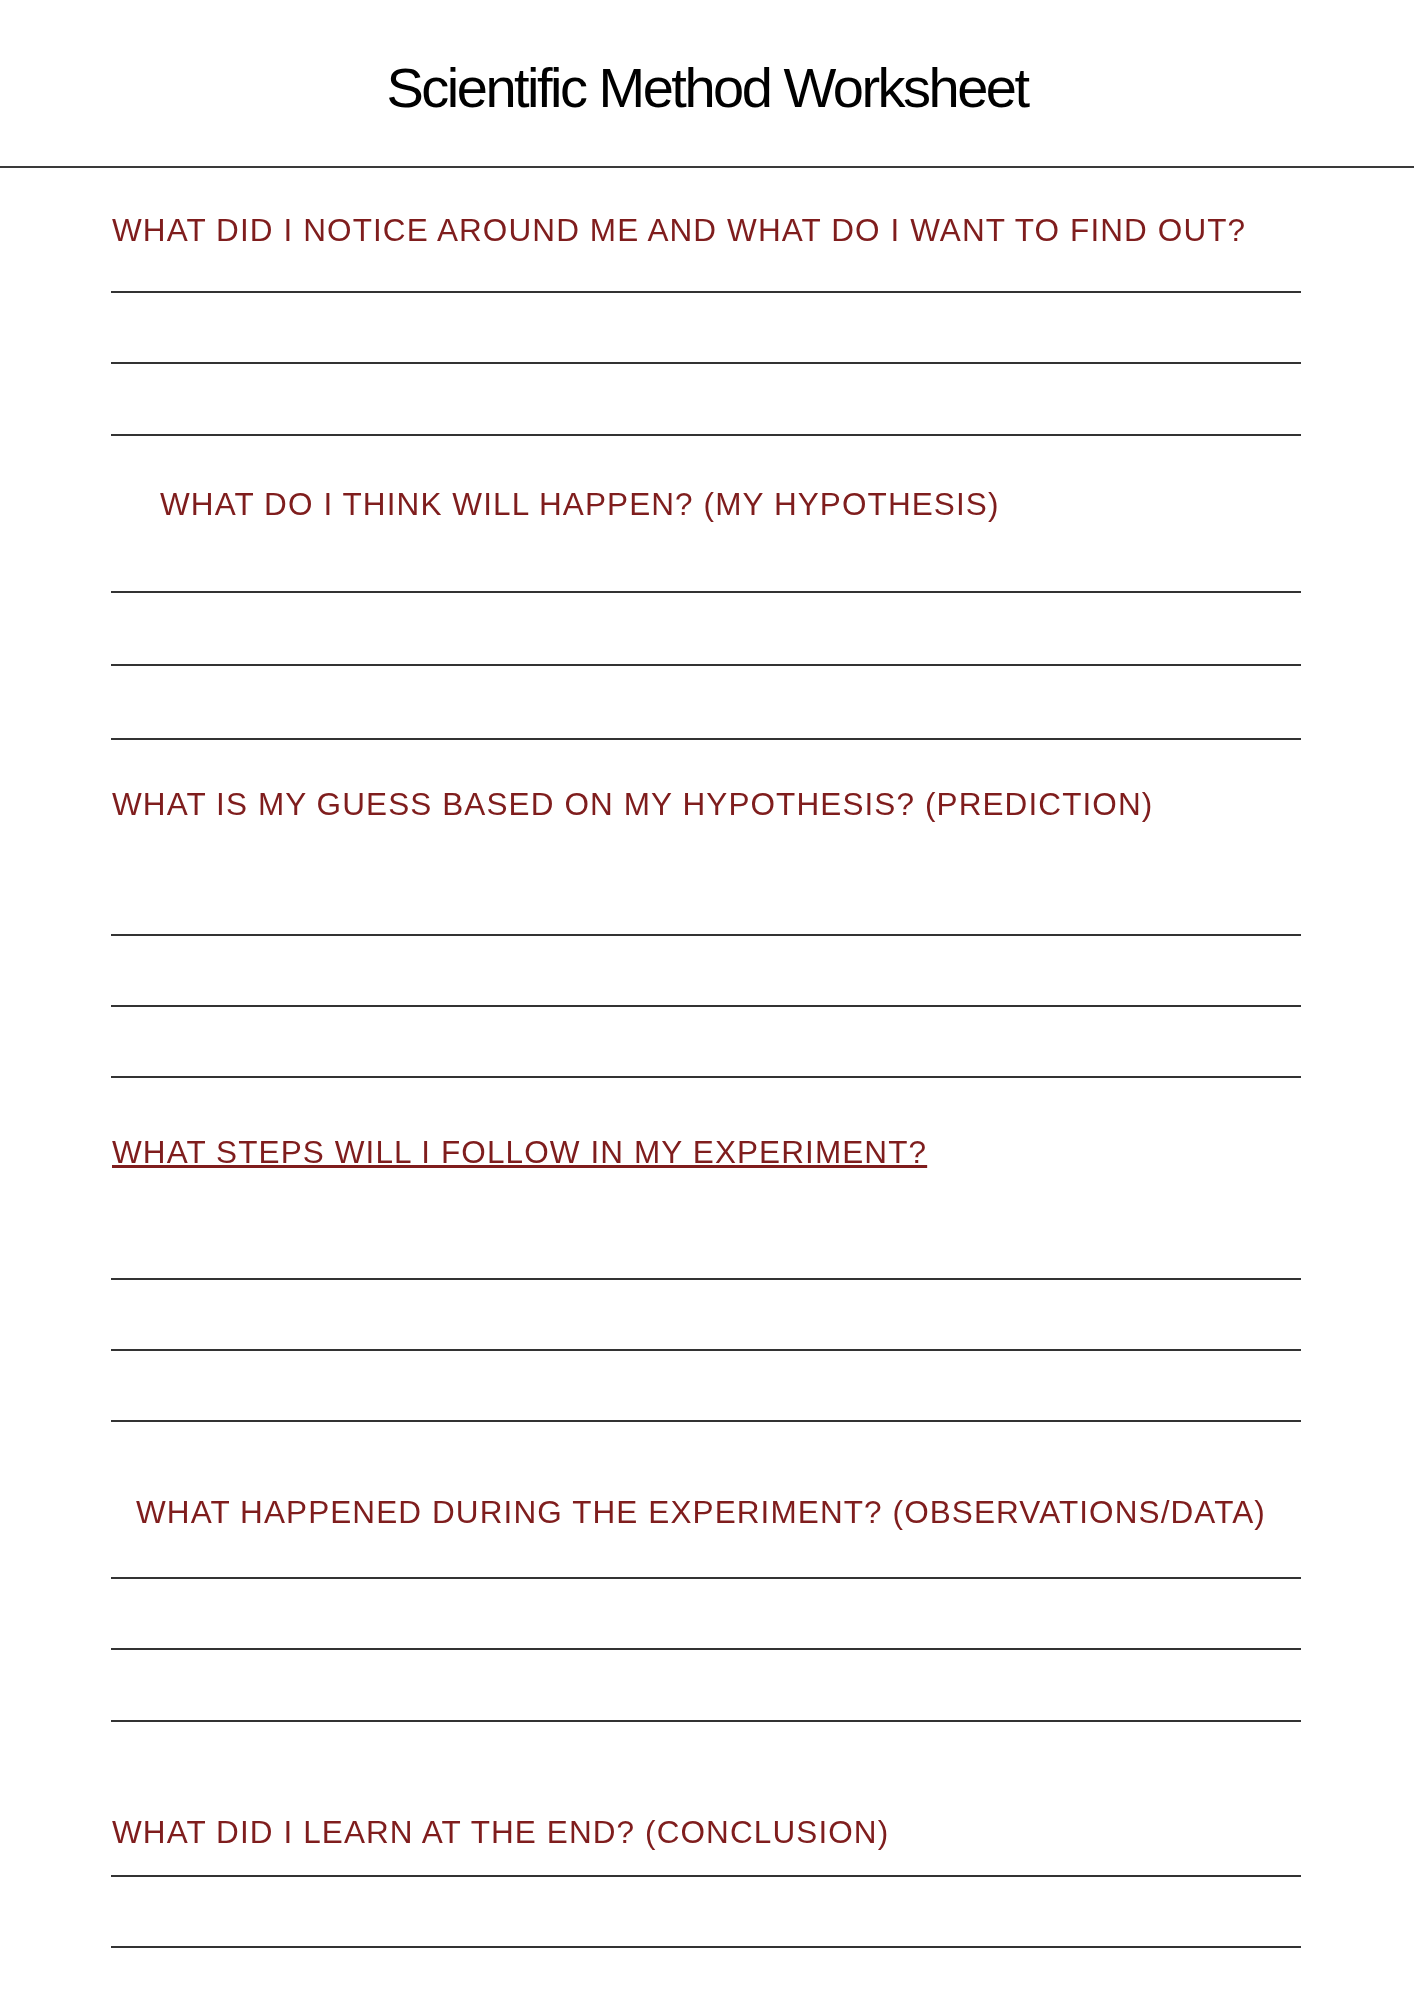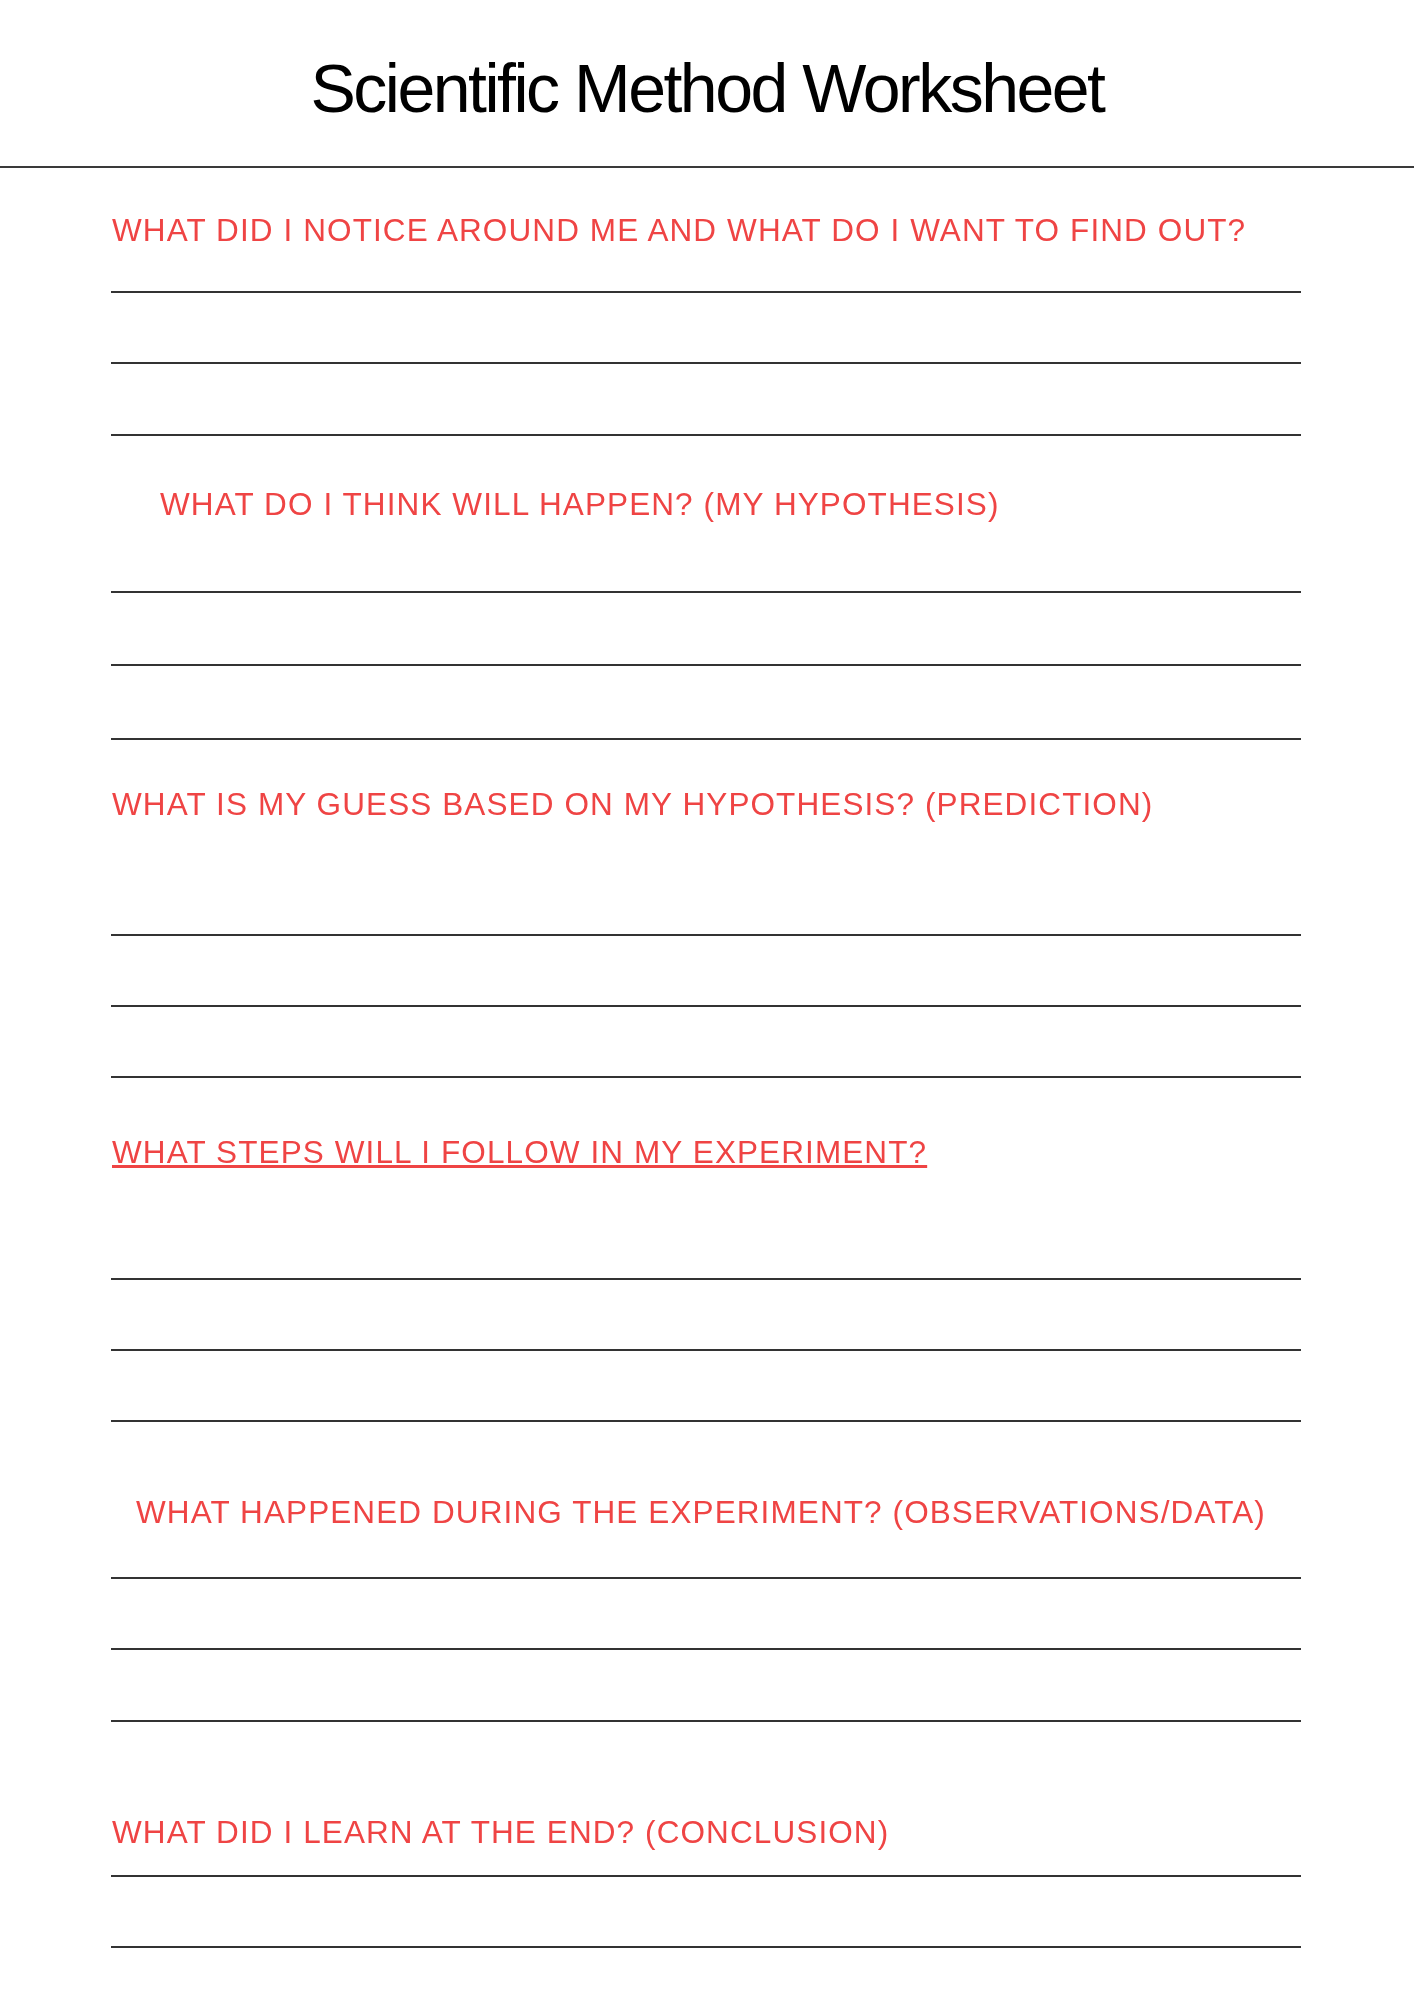--- a/index.html
+++ b/index.html
@@ -24,21 +24,21 @@
     }
     .title {
       position: absolute;
       left: 0;
       width: 1414px;
       top: 38px;
       height: 100px;
       line-height: 100px;
       text-align: center;
       font-family: "Liberation Sans", "DejaVu Sans", sans-serif;
-      font-size: 68px;
+      font-size: 56px;
       font-weight: 400;
       letter-spacing: -2.5px;
       color: #000000;
       margin: 0;
       white-space: nowrap;
     }
     .header-rule {
       position: absolute;
       left: 0;
       top: 166px;
@@ -47,21 +47,21 @@
       background: #3a3a3a;
     }
     .section-heading {
       position: absolute;
       left: 112px;
       height: 40px;
       line-height: 40px;
       font-size: 31.5px;
       font-weight: 400;
       letter-spacing: 1.1px;
-      color: #ef4444;
+      color: #7f1d1d;
       white-space: nowrap;
       margin: 0;
     }
     .answer-line {
       position: absolute;
       left: 111px;
       width: 1190px;
       height: 2px;
       background: #333333;
       cursor: text;

